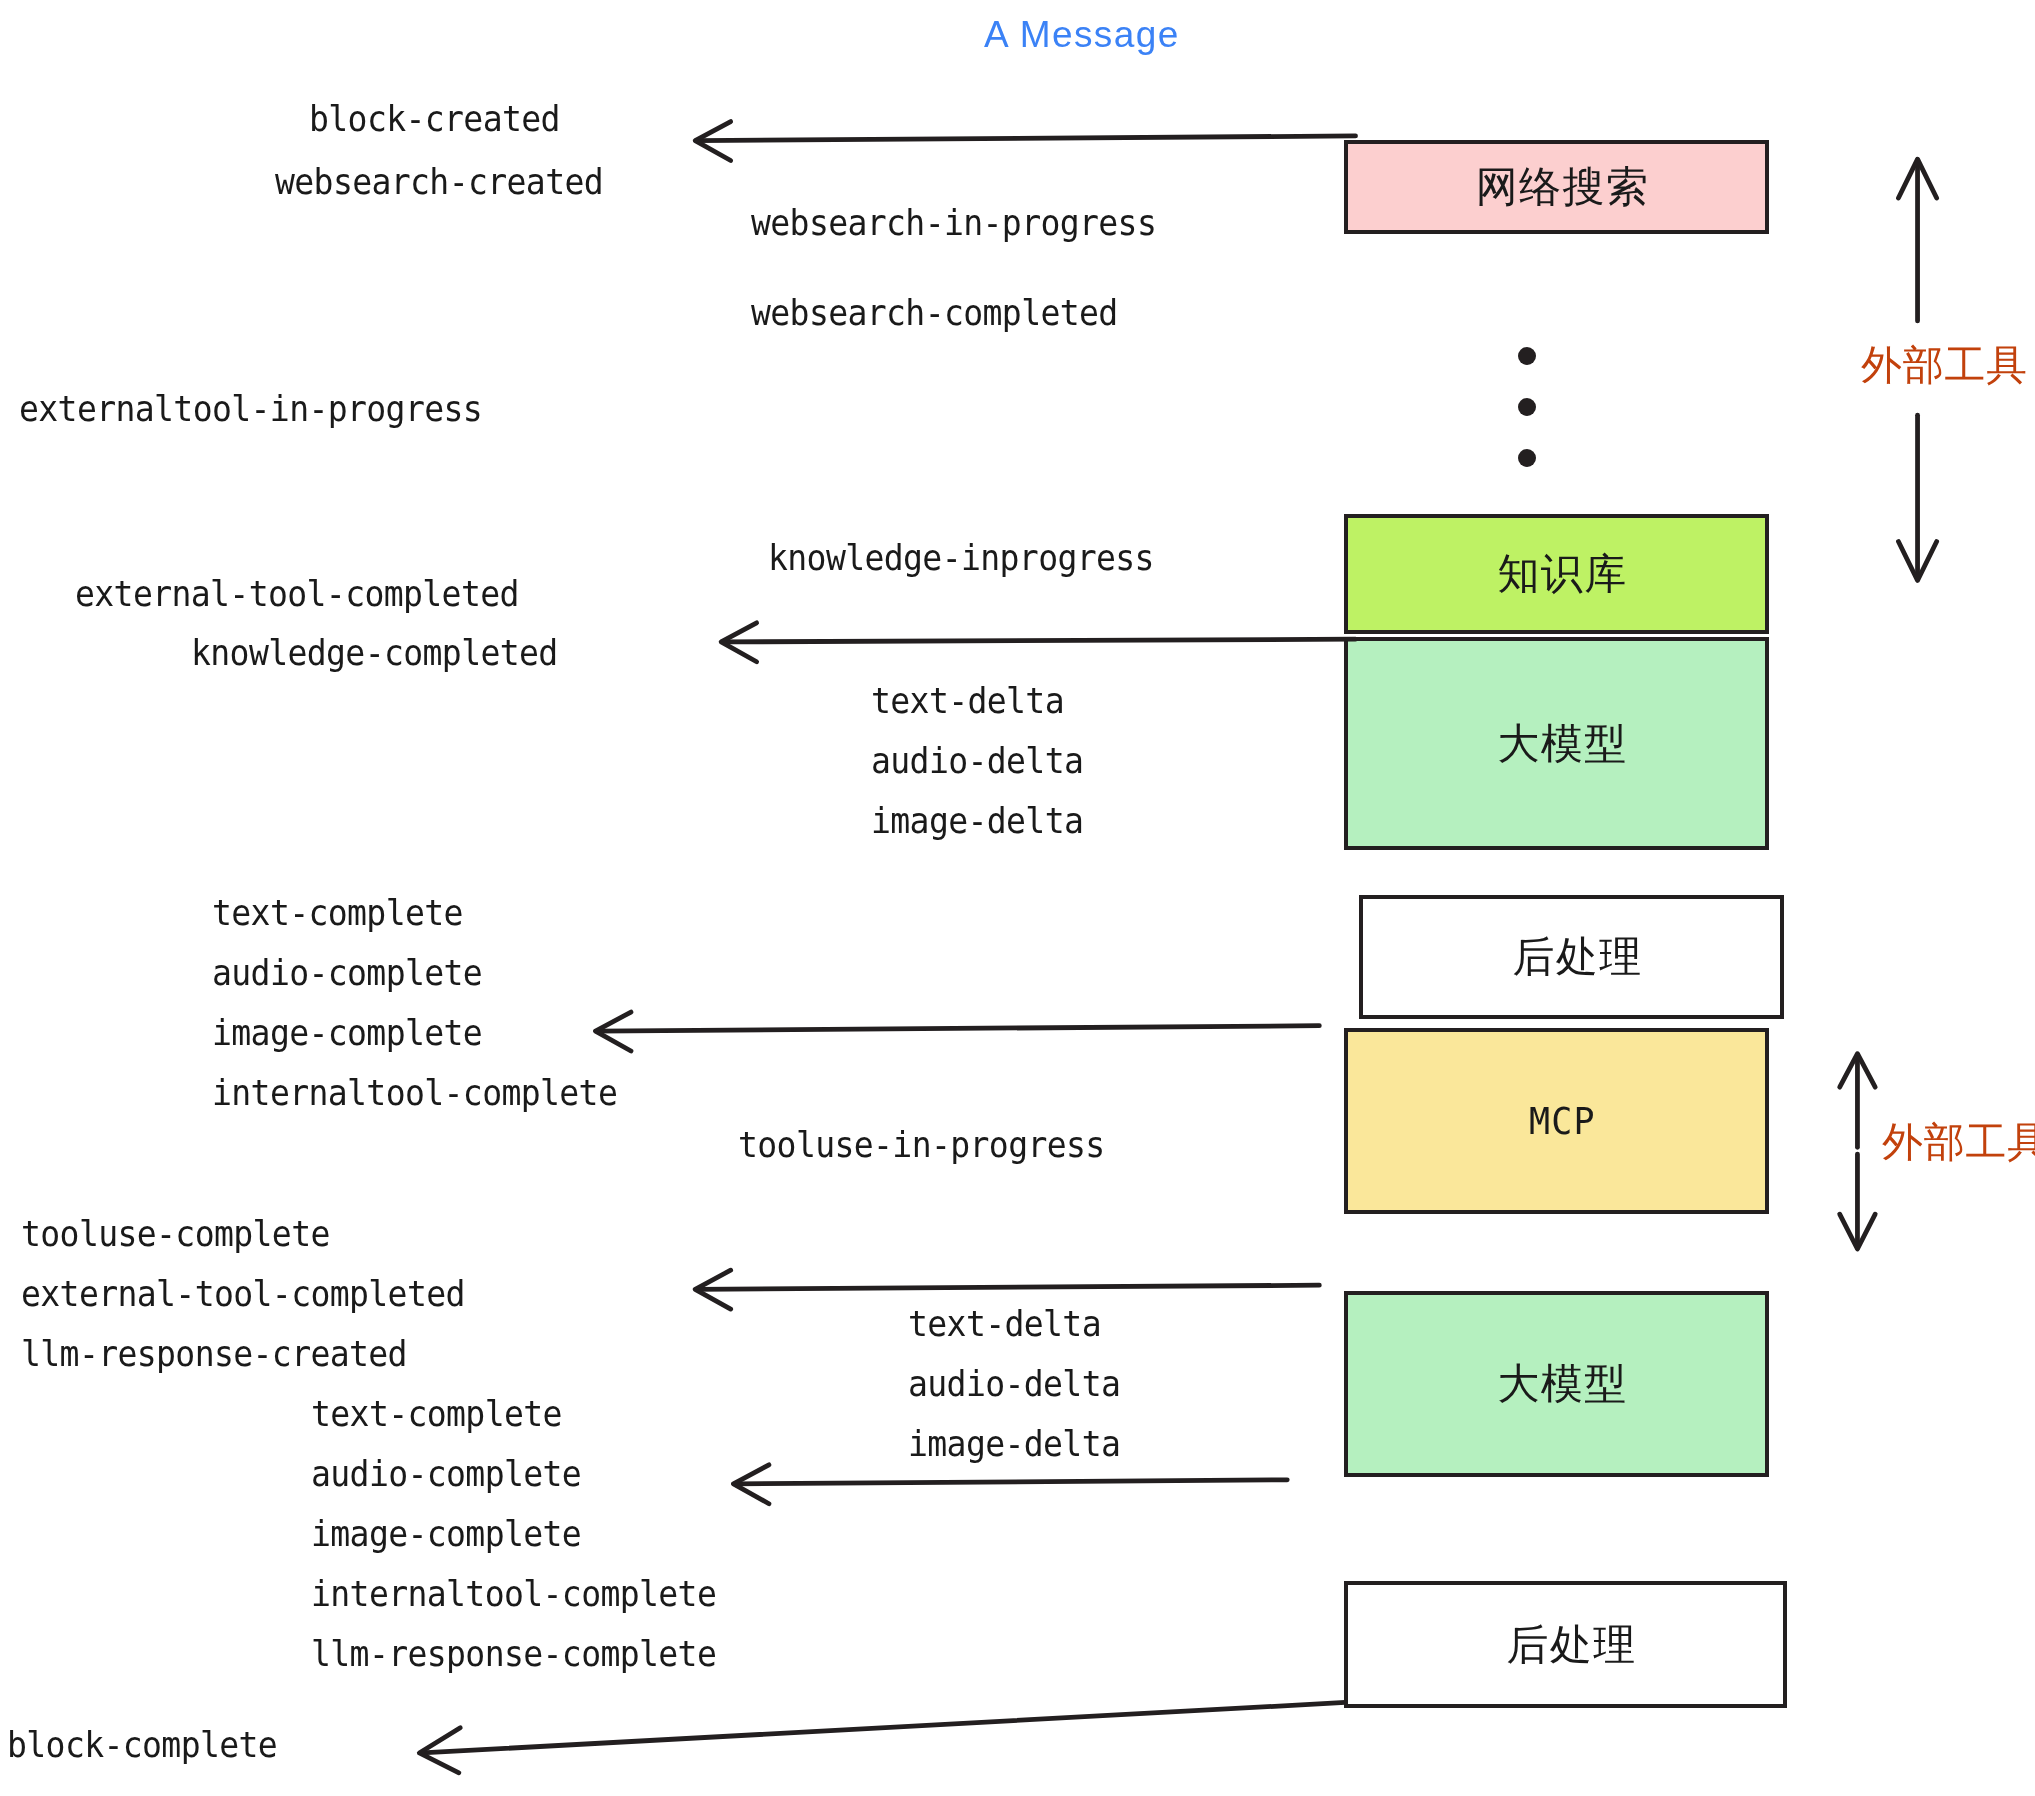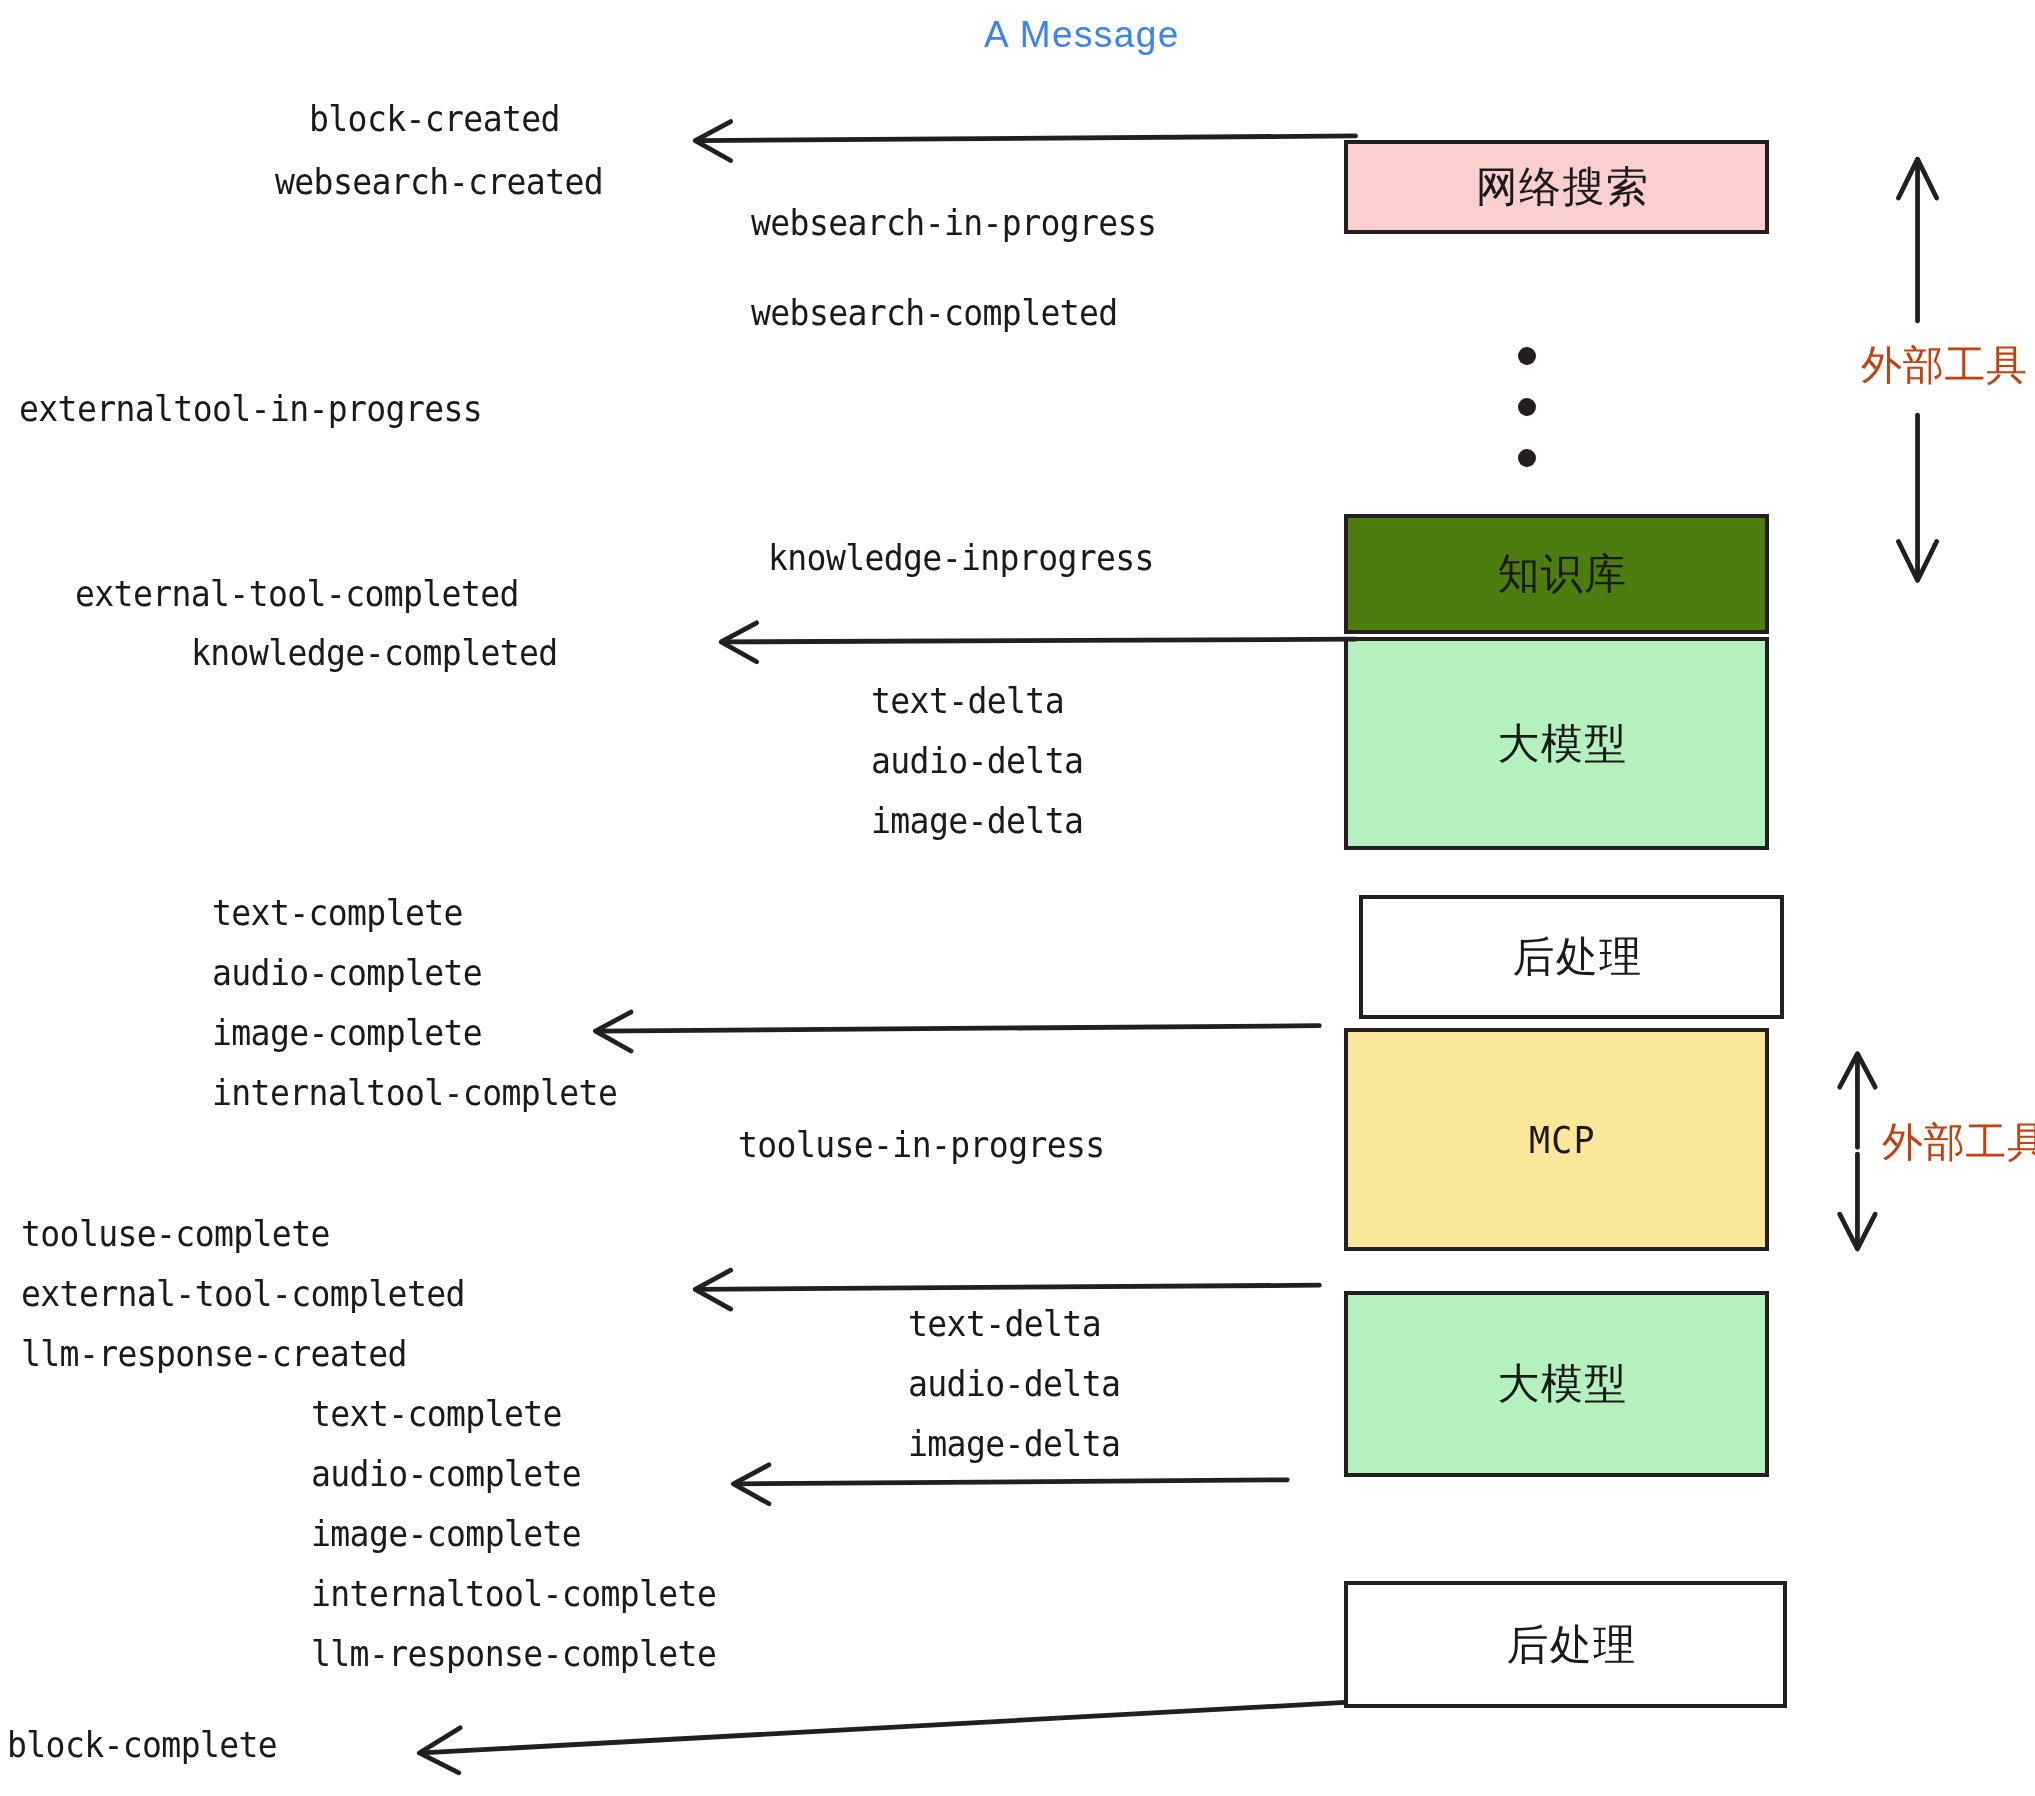--- a/index.html
+++ b/index.html
@@ -122,33 +122,33 @@
   <div class="node" style="left:1344px; top:140px; width:425px; height:94px; background:#fccfcf;">
     <span class="node-label">网络搜索</span>
   </div>
 
   <div class="dots">
     <span class="dot" style="left:1518px; top:347px;"></span>
     <span class="dot" style="left:1518px; top:398px;"></span>
     <span class="dot" style="left:1518px; top:449px;"></span>
   </div>
 
-  <div class="node" style="left:1344px; top:514px; width:425px; height:120px; background:#4d7c0f;">
+  <div class="node" style="left:1344px; top:514px; width:425px; height:120px; background:#bef264;">
     <span class="node-label">知识库</span>
   </div>
 
   <div class="node" style="left:1344px; top:637px; width:425px; height:213px; background:#b5f0bf;">
     <span class="node-label">大模型</span>
   </div>
 
   <div class="node" style="left:1359px; top:895px; width:425px; height:124px; background:#ffffff;">
     <span class="node-label">后处理</span>
   </div>
 
-  <div class="node" style="left:1344px; top:1028px; width:425px; height:223px; background:#fae79a;">
+  <div class="node" style="left:1344px; top:1028px; width:425px; height:186px; background:#fae79a;">
     <span class="node-label latin">MCP</span>
   </div>
 
   <div class="node" style="left:1344px; top:1291px; width:425px; height:186px; background:#b5f0bf;">
     <span class="node-label">大模型</span>
   </div>
 
   <div class="node" style="left:1344px; top:1581px; width:443px; height:127px; background:#ffffff;">
     <span class="node-label">后处理</span>
   </div>

